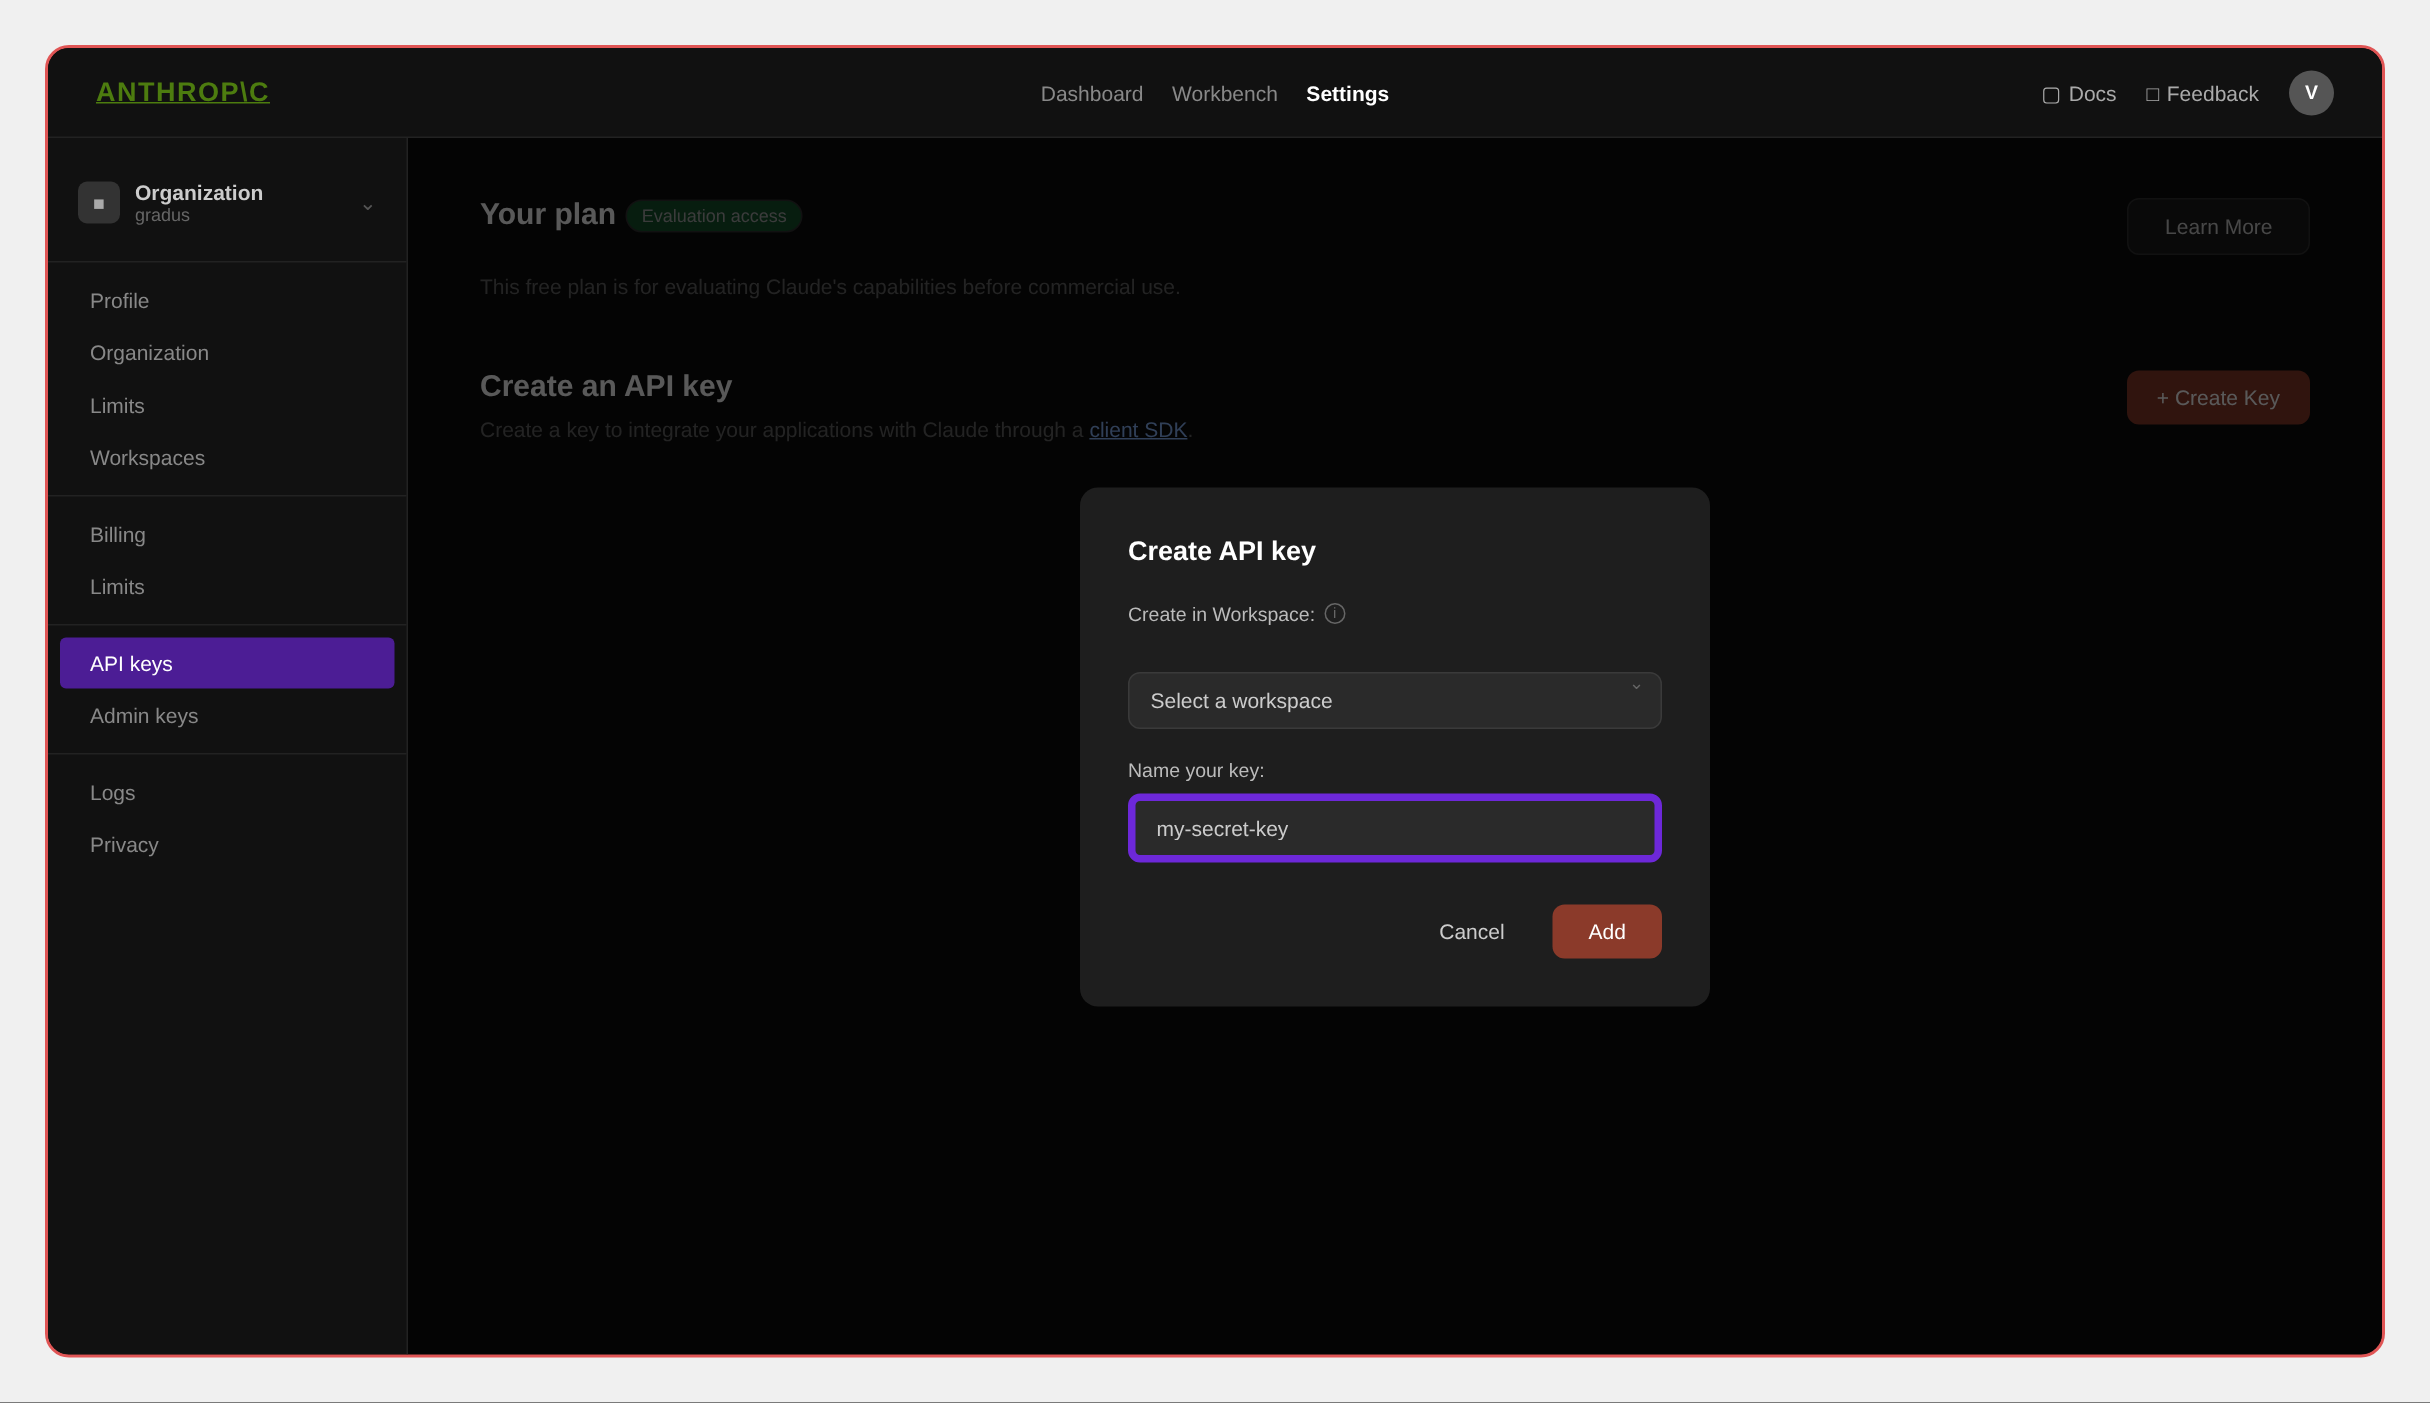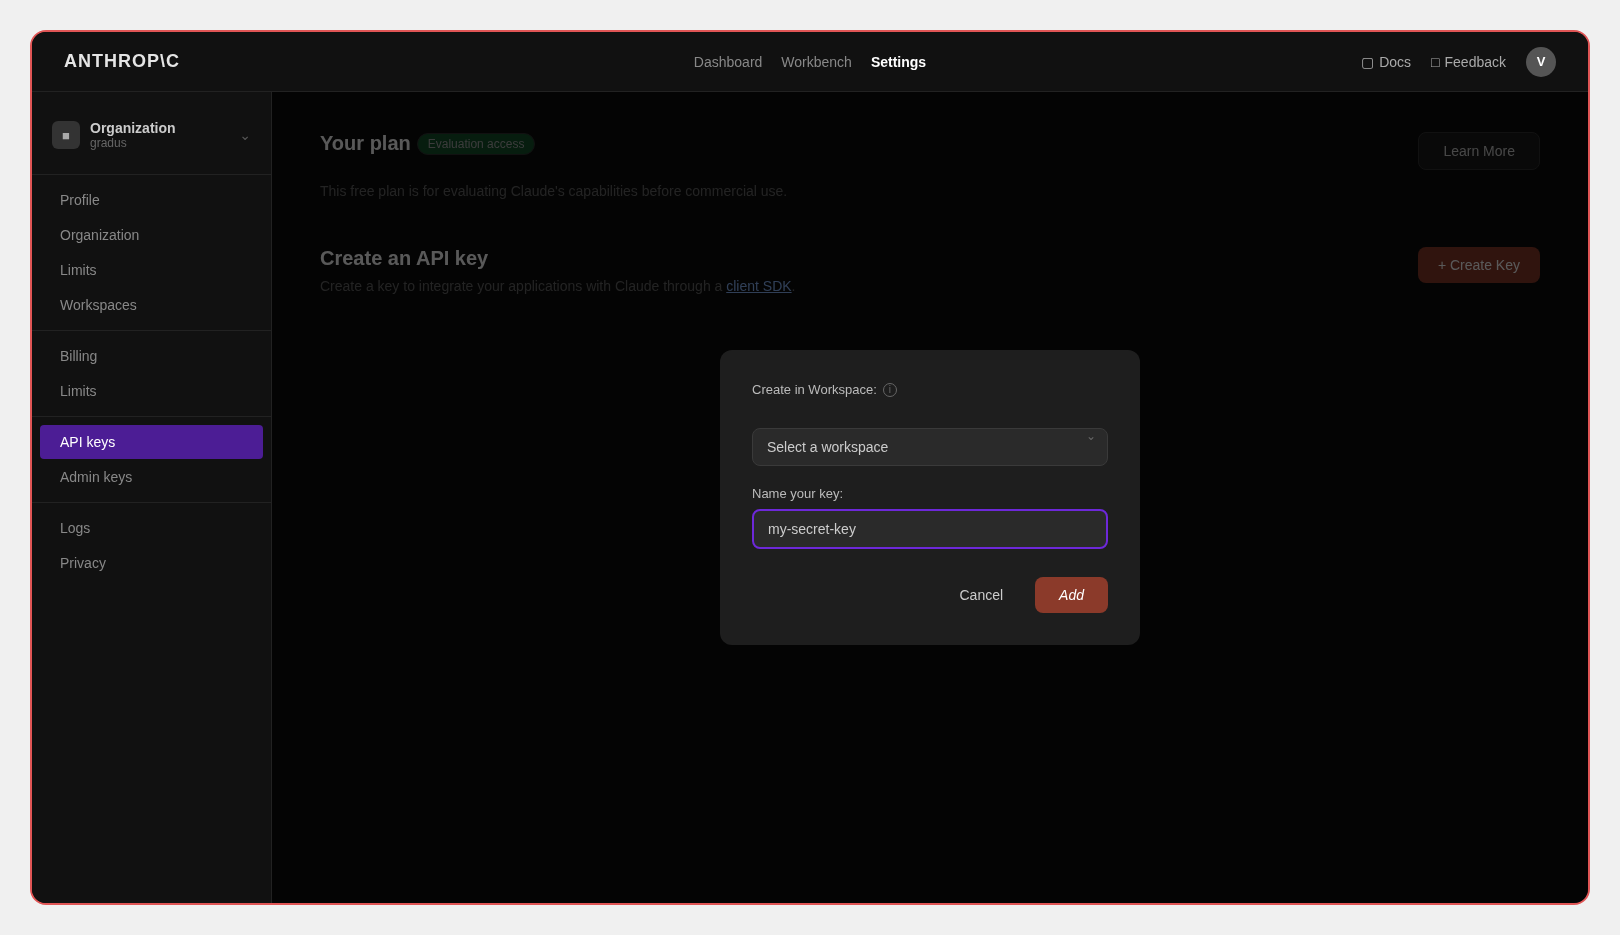--- a/index.html
+++ b/index.html
@@ -30,22 +30,23 @@
       align-items: center;
       padding: 0 32px;
       border-bottom: 1px solid #222;
       flex-shrink: 0;
       position: relative;
       z-index: 1;
     }
     .logo {
       font-size: 18px;
       font-weight: 700;
-      color: #e5e5e5;
+      color: #4d7c0f;
       letter-spacing: 1px;
+      text-decoration: underline;
     }
     .nav-center {
       position: absolute;
       left: 50%;
       transform: translateX(-50%);
       display: flex;
       gap: 19px;
     }
     .nav-link {
       color: #888;
@@ -300,21 +301,21 @@
       right: 12px;
       top: 50%;
       transform: translateY(-50%);
       color: #666;
       pointer-events: none;
       font-size: 12px;
     }
     .key-name-input {
       width: 100%;
       background: #2a2a2a;
-      border: 2px solid #6d28d9;
+      border: 5px solid #6d28d9;
       border-radius: 8px;
       color: #ccc;
       font-size: 14px;
       padding: 10px 14px;
       outline: none;
       margin-bottom: 28px;
     }
     .modal-actions {
       display: flex;
       justify-content: flex-end;
@@ -331,21 +332,20 @@
     }
     .add-btn {
       background: #8b3a2a;
       color: #fff;
       border: none;
       padding: 10px 24px;
       border-radius: 8px;
       font-size: 14px;
       cursor: pointer;
       font-weight: 500;
-      font-style: italic;
     }
   </style>
 </head>
 <body>
 
 <div class="outer-frame">
 
   <nav class="topnav">
     <span class="logo">ANTHROP\C</span>
     <div class="nav-center">
@@ -414,20 +414,21 @@
           <div class="api-desc">
             <span>Create a key to integrate your applications with Claude through a</span>
             <a href="#">client SDK</a>.
           </div>
         </div>
         <button class="create-key-btn">+ Create Key</button>
       </div>
 
       <div class="overlay">
         <div class="modal">
+          <div class="modal-title">Create API key</div>
 
           <label class="form-label">
             <span>Create in Workspace:</span>
             <span class="info-icon">i</span>
           </label>
           <div class="select-wrapper">
             <select class="workspace-select">
               <option value="">Select a workspace</option>
             </select>
             <span class="select-chevron">⌄</span>

